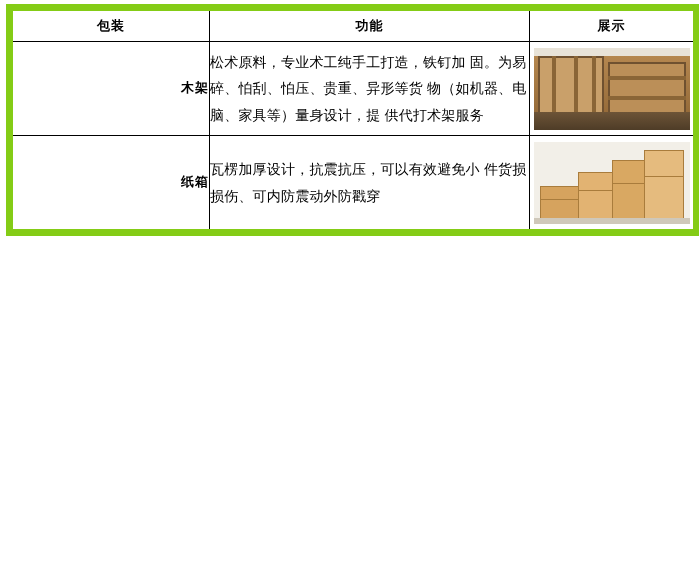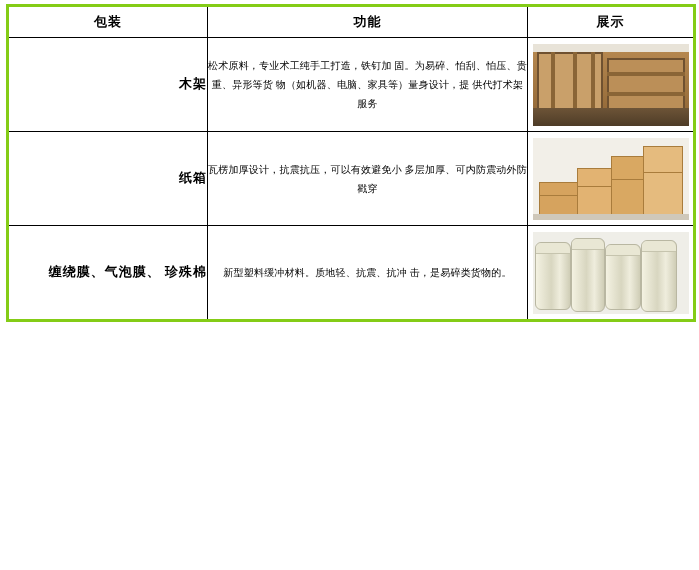--- a/index.html
+++ b/index.html
@@ -18,22 +18,21 @@
     position: relative;
     width: 699px;
     height: 570px;
     box-sizing: border-box;
     padding: 4px 6px 4px 6px;
   }
   table.pkg-table {
     border-collapse: collapse;
     width: 687px;
     table-layout: fixed;
-    border: 3px solid #84cc16;
-    font-family: Liberation Serif, serif;
+    border: 7px solid #84cc16;
   }
   table.pkg-table th,
   table.pkg-table td {
     border: 1px solid #000000;
     padding: 0;
     vertical-align: middle;
   }
   
   col.c1 { width: 200px; }
   col.c2 { width: 320px; }
@@ -48,24 +47,24 @@
   }
   td.cat-cell {
     text-align: right;
     font-size: 13px;
     font-weight: bold;
     letter-spacing: 1px;
     padding: 4px 8px;
     line-height: 1.6;
   }
   td.func-cell {
-    font-size: 10px;
+    font-size: 14px;
     line-height: 1.9;
     padding: 8px 10px 8px 12px;
-    text-align: center;
+    text-align: left;
     letter-spacing: 0.2px;
   }
   td.img-cell {
     padding: 4px 5px;
     text-align: center;
   }
   .row-1 td, .row-1 { height: 93px; }
   .row-2 td { height: 93px; }
   .row-3 td { height: 93px; }
   .row-4 td { height: 93px; }
@@ -206,50 +205,30 @@
             <div class="slat v3"></div>
             <div class="slat h1"></div>
             <div class="slat h2"></div>
             <div class="floor"></div>
           </div>
         </td>
       </tr>
 
       <tr class="row-2">
         <td class="cat-cell">纸箱</td>
-        <td class="func-cell">瓦楞加厚设计，抗震抗压，可以有效避免小 多层加厚、可内防震动外防戳穿</td>
+        <td class="func-cell">瓦楞加厚设计，抗震抗压，可以有效避免小 件货损损伤、可内防震动外防戳穿</td>
         <td class="img-cell">
           <div class="pic pic-carton">
             <div class="bx b1"></div>
             <div class="bx b2"></div>
             <div class="bx b3"></div>
             <div class="bx b4"></div>
             <div class="ground"></div>
           </div>
         </td>
       </tr>
 
 
 
-      <tr class="row-5">
-        <td class="cat-cell">缠绕膜、气泡膜、 珍殊棉</td>
-        <td class="func-cell">新型塑料缓冲材料。质地轻、抗震、抗冲 击，是易碎类货物的。</td>
-        <td class="img-cell">
-          <div class="pic pic-film">
-            <div class="fr f1">
-                <div class="cap"></div>
-              </div>
-            <div class="fr f2">
-                <div class="cap"></div>
-              </div>
-            <div class="fr f3">
-                <div class="cap"></div>
-              </div>
-            <div class="fr f4">
-                <div class="cap"></div>
-              </div>
-          </div>
-        </td>
-      </tr>
 
     </tbody>
   </table>
 </div>
 
 </body></html>

